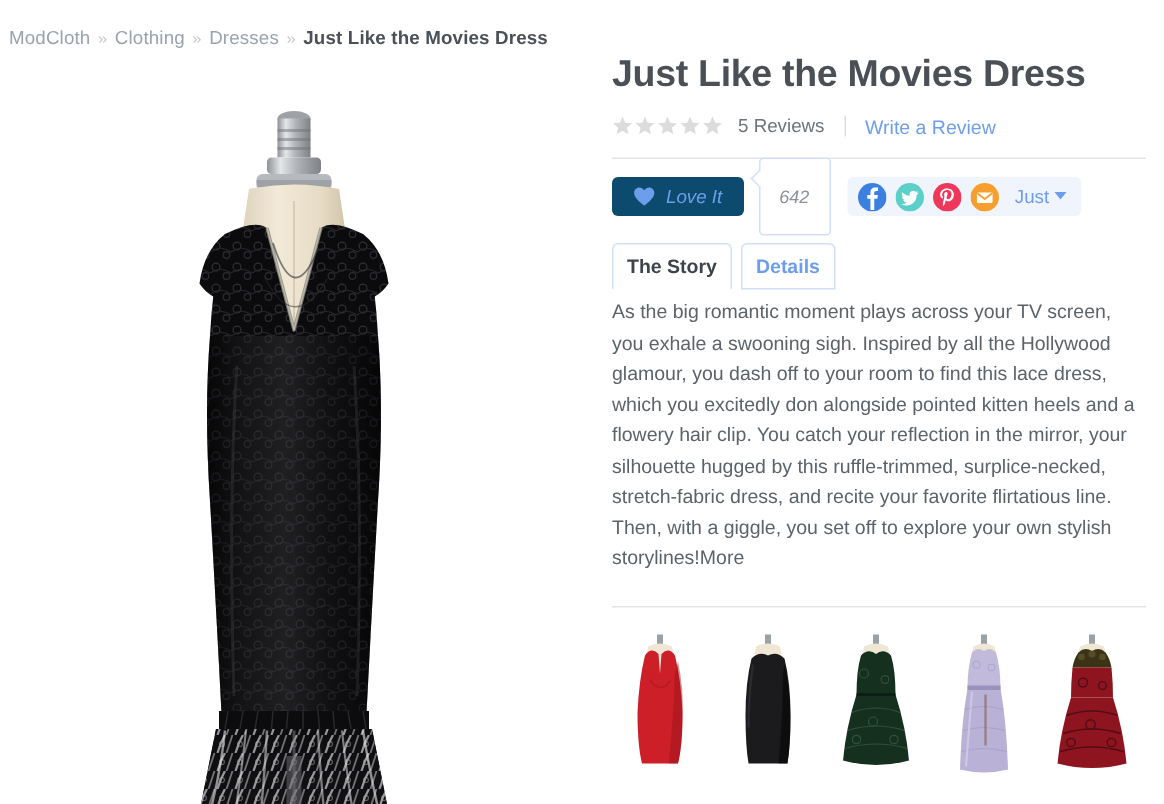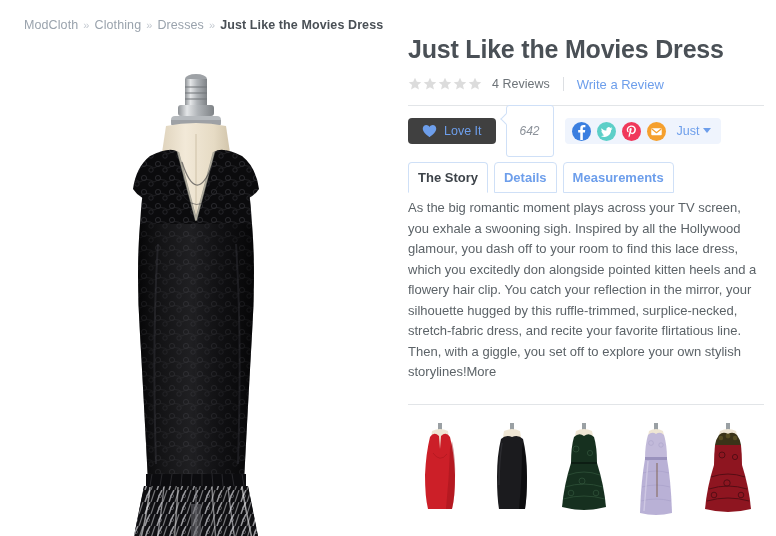--- a/index.html
+++ b/index.html
@@ -5,21 +5,21 @@
   html,body{margin:0;padding:0;}
   body{
     width:776px;height:536px;background:#ffffff;overflow:hidden;
     font-family:"Liberation Sans","DejaVu Sans",sans-serif;
     color:#555b60;-webkit-font-smoothing:antialiased;
   }
   .page{position:relative;width:776px;height:536px;}
 
   
   .breadcrumb{
-    position:absolute;left:24px;top:18px;font-size:12.5px;color:#9aa3ad;
+    position:absolute;left:6px;top:18px;font-size:12.5px;color:#9aa3ad;
     white-space:nowrap;letter-spacing:.1px;
   }
   .breadcrumb a{color:#9aa3ad;text-decoration:none;}
   .breadcrumb .sep{color:#c3c9d0;margin:0 5px;font-size:11px;}
   .breadcrumb .current{color:#4a5056;font-weight:bold;}
 
   
   .left-col{position:absolute;left:0;top:34px;width:392px;height:502px;}
   .right-col{position:absolute;left:408px;top:34px;width:356px;}
 
@@ -40,21 +40,21 @@
   .reviews-count{font-size:12.5px;color:#6d7378;}
   .vrule{width:1px;height:14px;background:#dcdfe3;margin:0 13px;}
   .write-review{font-size:13px;color:#6d9eeb;text-decoration:none;}
 
   hr.sep-line{border:0;border-top:1px solid #e2e5e8;margin:12px 0 0 0;}
 
   
   .social-row{display:flex;align-items:center;margin-top:12px;height:26px;}
   .love-btn{
     display:flex;align-items:center;gap:7px;height:26px;padding:0 14px;
-    background:#404040;border-radius:4px;cursor:pointer;
+    background:#0c4a6e;border-radius:4px;cursor:pointer;font-style:italic;
   }
   .love-btn .lbl{font-size:12.5px;color:#6d9eeb;}
   .heart{width:15px;height:14px;display:block;}
   .love-count{
     position:relative;margin-left:10px;height:26px;min-width:30px;padding:12px 8px;
     border:1px solid #cfe0f7;border-radius:3px;background:#fff;
     display:flex;align-items:center;justify-content:center;
     font-size:12px;color:#8b9199;font-style:italic;
   }
   .love-count:before{
@@ -220,21 +220,21 @@
         <span class="star"><svg viewBox="0 0 20 20" width="14" height="14">
               <path d="M10 1l2.6 5.8 6.4.6-4.8 4.2 1.4 6.2L10 14.6 4.4 17.8l1.4-6.2L1 7.4l6.4-.6z" fill="#dcdcdc"></path>
             </svg></span>
         <span class="star"><svg viewBox="0 0 20 20" width="14" height="14">
               <path d="M10 1l2.6 5.8 6.4.6-4.8 4.2 1.4 6.2L10 14.6 4.4 17.8l1.4-6.2L1 7.4l6.4-.6z" fill="#dcdcdc"></path>
             </svg></span>
         <span class="star"><svg viewBox="0 0 20 20" width="14" height="14">
               <path d="M10 1l2.6 5.8 6.4.6-4.8 4.2 1.4 6.2L10 14.6 4.4 17.8l1.4-6.2L1 7.4l6.4-.6z" fill="#dcdcdc"></path>
             </svg></span>
       </div>
-      <span class="reviews-count">4 Reviews</span>
+      <span class="reviews-count">5 Reviews</span>
       <span class="vrule"></span>
       <a class="write-review" href="#">Write a Review</a>
     </div>
 
     <hr class="sep-line">
 
     <div class="social-row">
       <div class="love-btn">
         <span class="heart"><svg viewBox="0 0 20 18" width="15" height="14">
               <path d="M10 17S1 11.2 1 5.9C1 3.2 3.1 1 5.7 1 7.4 1 9 2 10 3.5 11 2 12.6 1 14.3 1 16.9 1 19 3.2 19 5.9 19 11.2 10 17 10 17z" fill="#6d9eeb"></path>
@@ -260,21 +260,20 @@
               <rect x="4.5" y="6.6" width="11" height="7.4" rx="1" fill="#fff"></rect>
               <path d="M4.8 7.2l5.2 4 5.2-4" fill="none" stroke="#f5a02e" stroke-width="1.3" stroke-linejoin="round"></path>
             </svg></span>
         <span class="share-label"><span>Just</span><i class="caret"></i></span>
       </div>
     </div>
 
     <div class="tabs">
       <div class="tab active">The Story</div>
       <div class="tab">Details</div>
-      <div class="tab">Measurements</div>
     </div>
 
     <div class="story"><span>As the big romantic moment plays across your TV screen, you exhale a swooning sigh. Inspired by all the Hollywood glamour, you dash off to your room to find this lace dress, which you excitedly don alongside pointed kitten heels and a flowery hair clip. You catch your reflection in the mirror, your silhouette hugged by this ruffle-trimmed, surplice-necked, stretch-fabric dress, and recite your favorite flirtatious line. Then, with a giggle, you set off to explore your own stylish storylines!</span><span class="more-link">More</span></div>
 
     <hr class="rec-sep">
 
 
     <div class="rec-row">
 
       <div class="rec-item">

